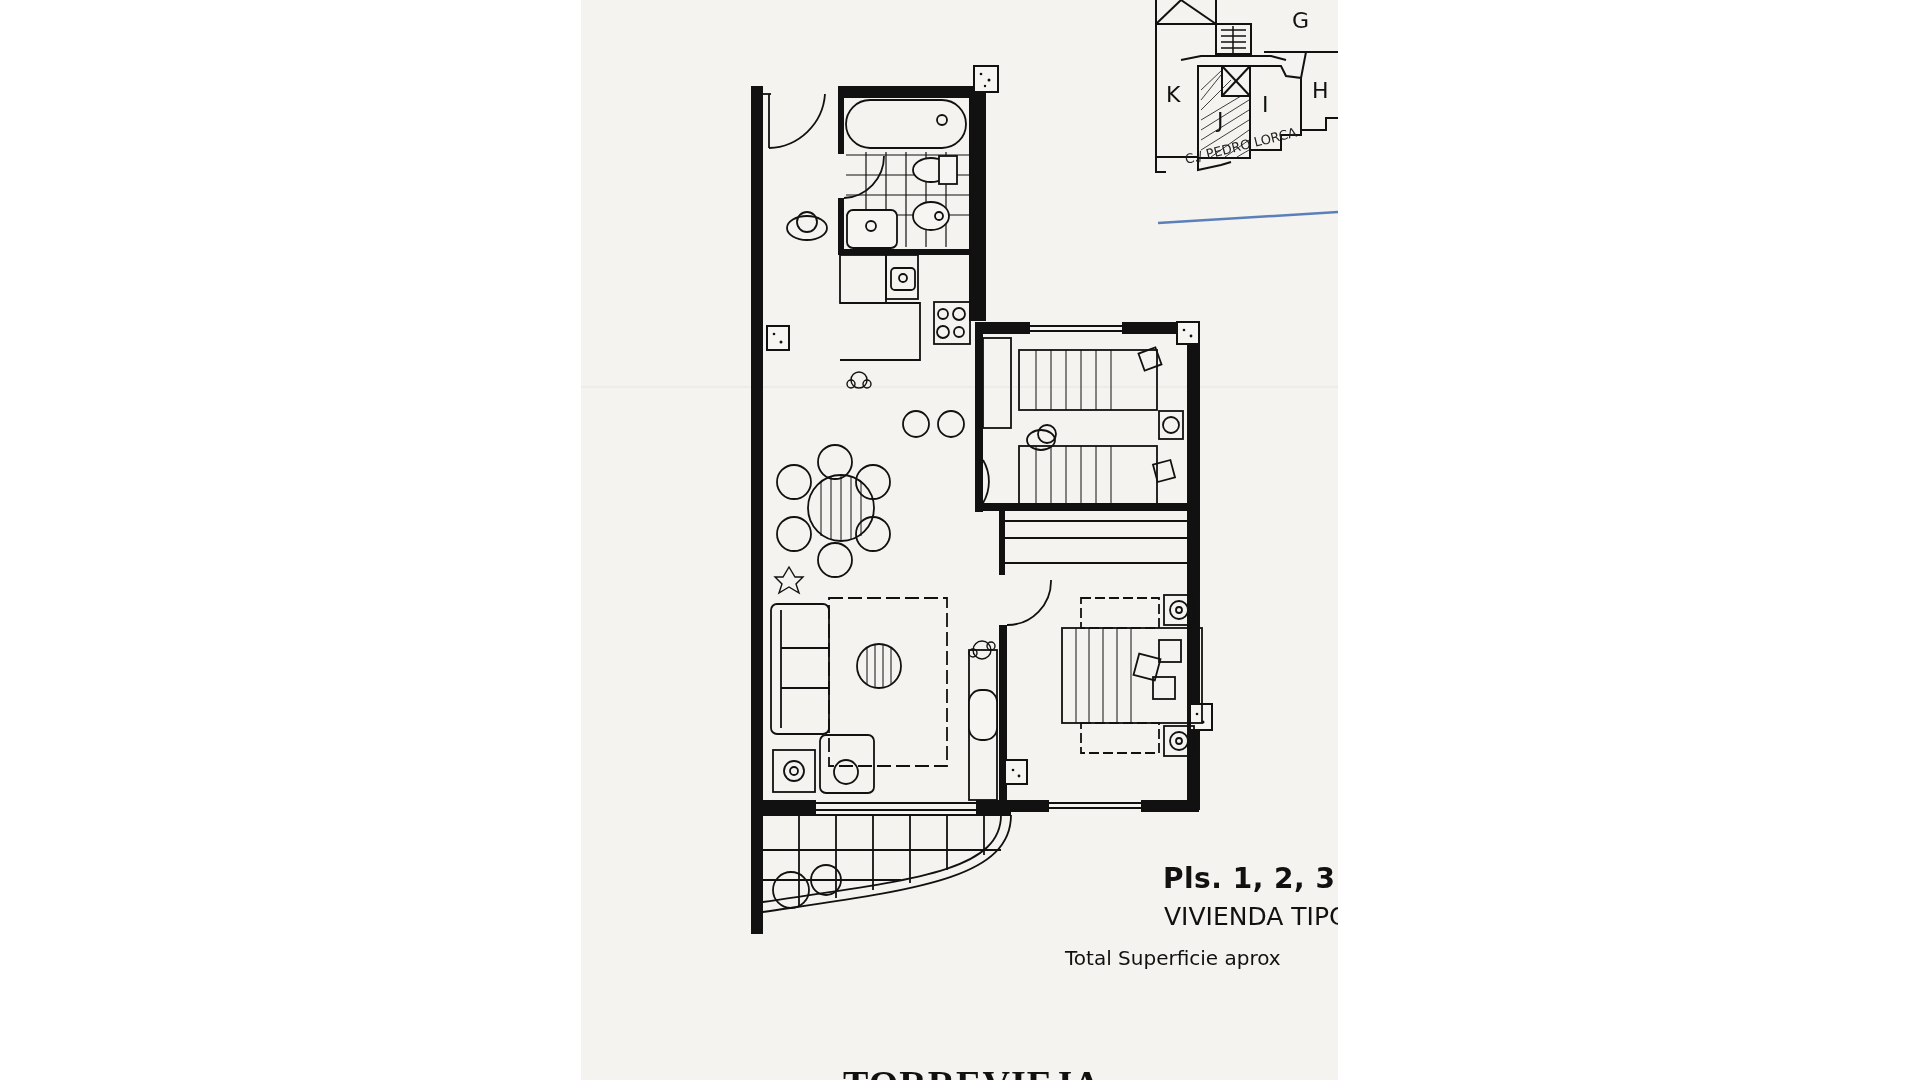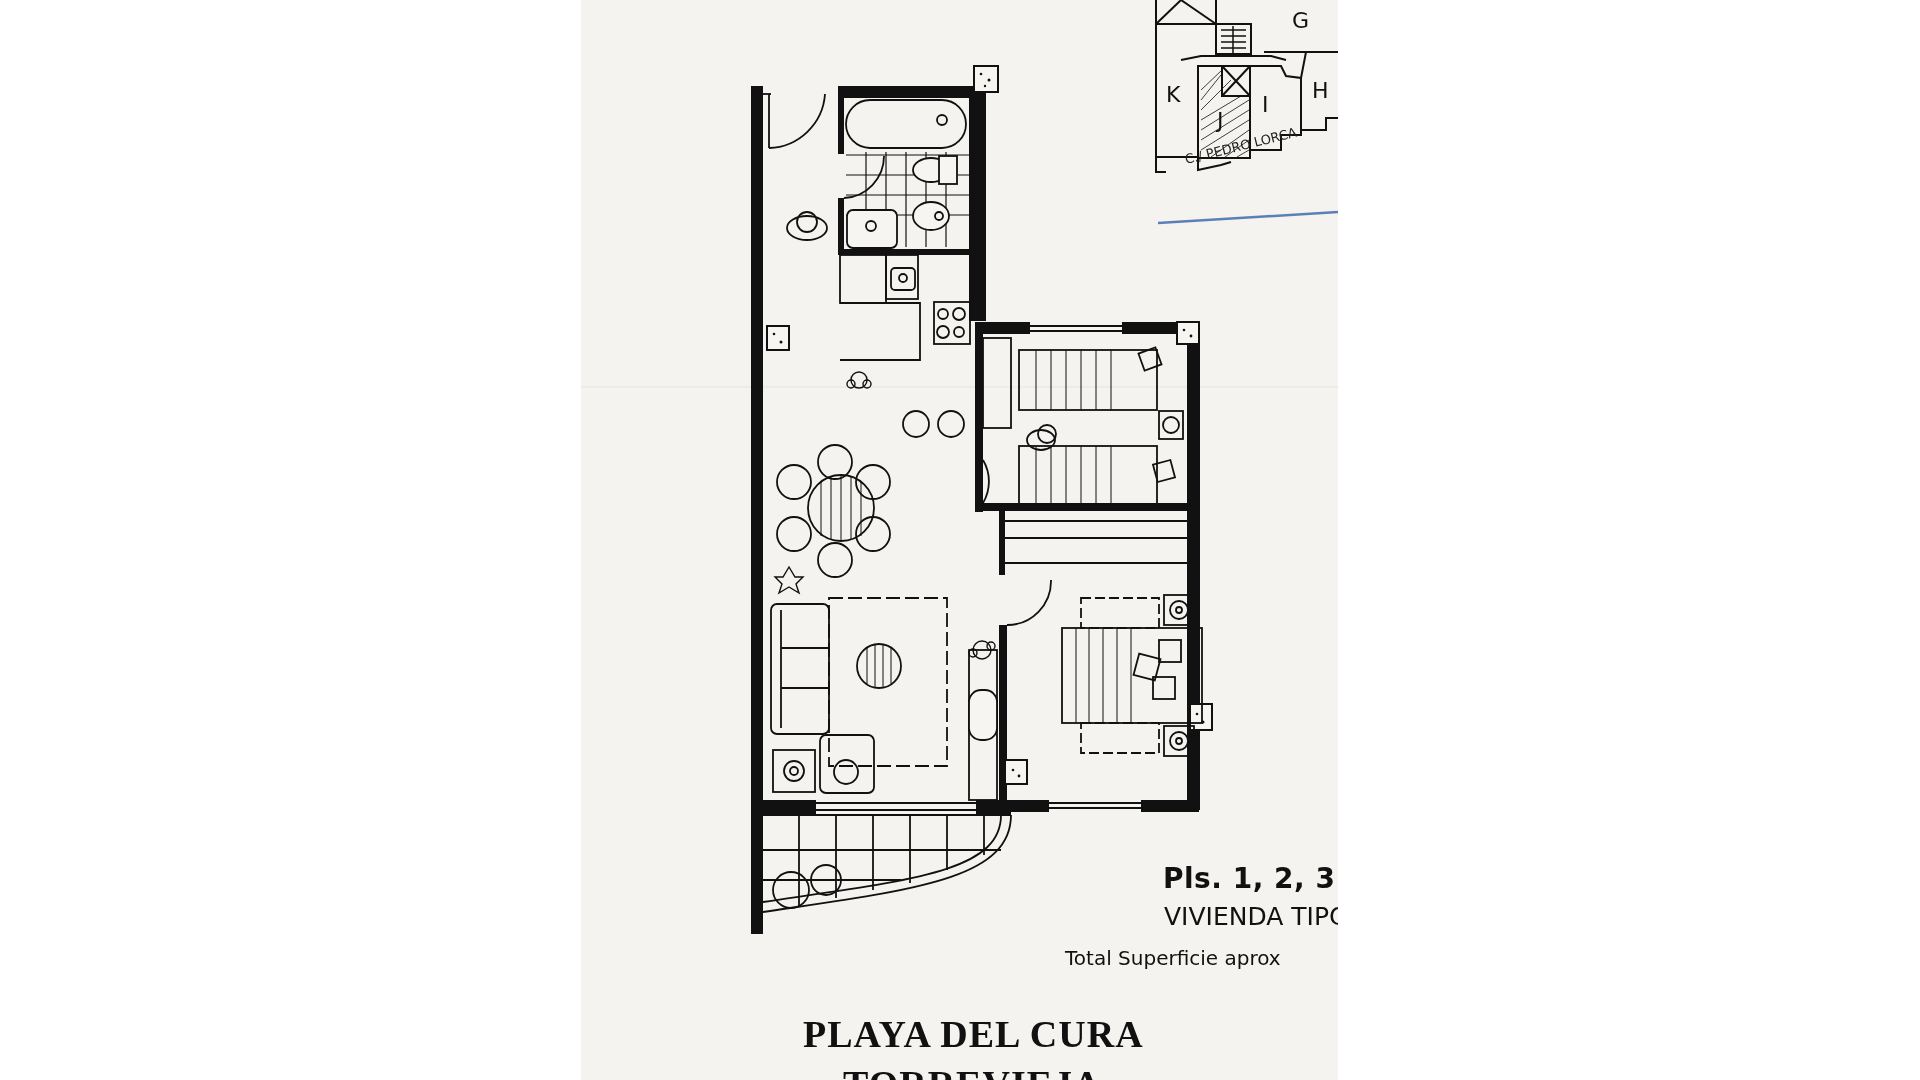--- a/index.html
+++ b/index.html
@@ -314,16 +314,15 @@
           <circle cx="0" cy="0" r="9"></circle>
             <circle cx="9" cy="-4" r="4"></circle>
             <circle cx="-9" cy="3" r="4"></circle>
         </g>
       </g>
     </svg>
 
     <div class="label pls">Pls. 1, 2, 3 y</div>
     <div class="label vivienda">VIVIENDA TIPO</div>
     <div class="label superficie">Total Superficie aprox</div>
-    <div class="label title1">PLAYA DEL CURA</div>
     <div class="label title2">TORREVIEJA</div>
   </div>
 </div>
 
 </body></html>

